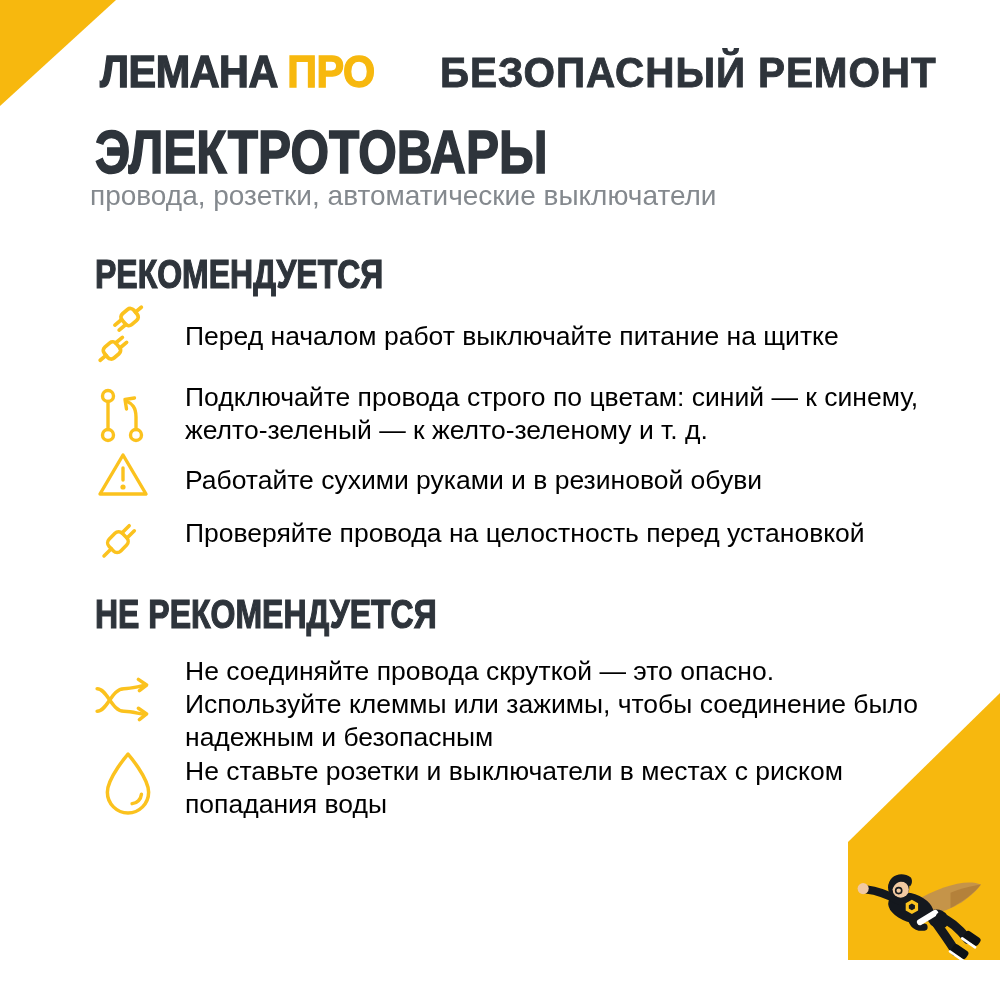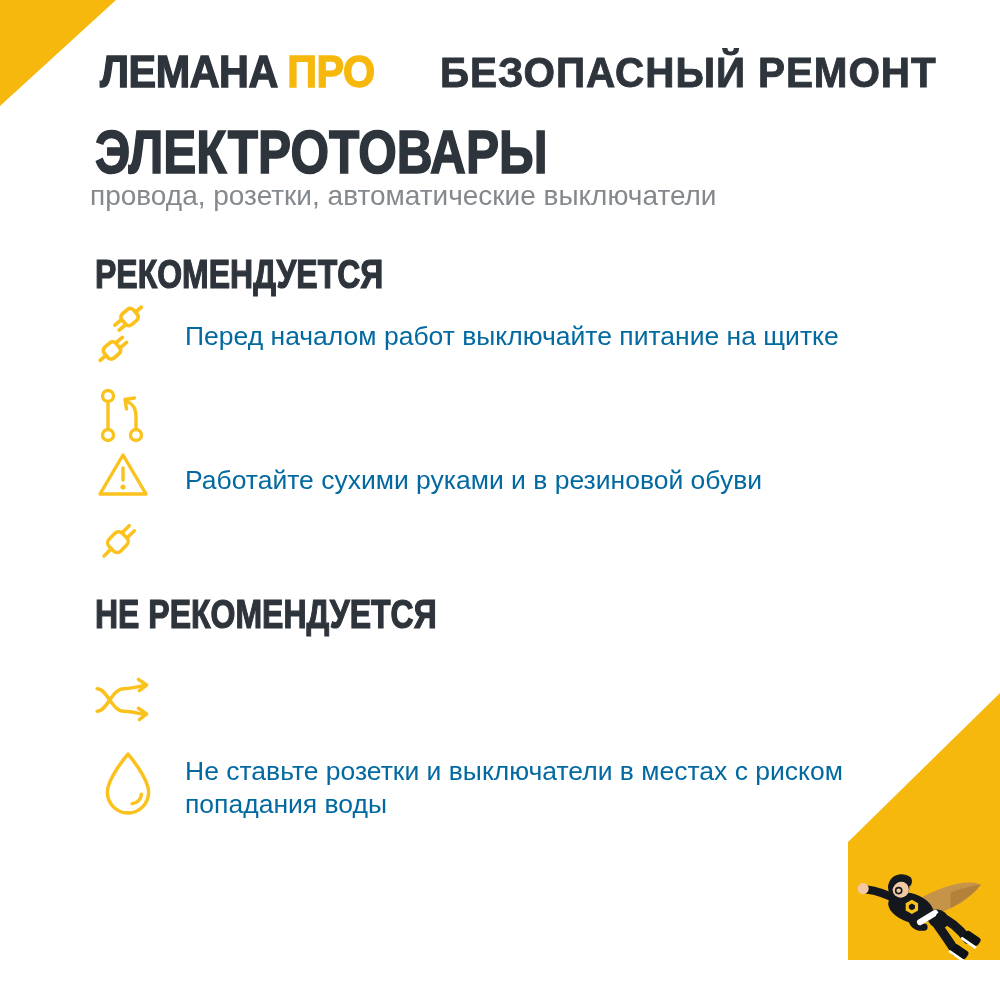--- a/index.html
+++ b/index.html
@@ -26,21 +26,21 @@
     -webkit-text-stroke:1.6px currentColor;color:#2e343b;}
   .page-subtitle{position:absolute;left:90px;top:180px;font-size:28px;color:#84898e;white-space:nowrap;}
   
   .sec-heading{position:absolute;left:95px;font-size:40px;font-weight:700;
     transform:scaleX(.8);transform-origin:left top;white-space:nowrap;
     -webkit-text-stroke:1.2px currentColor;color:#2e343b;}
   .sec1{top:252px}
   .sec2{top:592px}
   
   .row-text{position:absolute;left:185px;font-size:26.5px;line-height:33px;
-    white-space:pre-line;color:#0369a1;}
+    white-space:pre-line;color:#000000;}
   .icon{position:absolute;}
   .icon svg{overflow:visible;display:block;}
   .ic-stroke{stroke:#fbc21e;fill:none;stroke-width:3.4;stroke-linecap:round;stroke-linejoin:round;}
   .ic-fill{fill:#fbc21e;}
   .mascot{position:absolute;left:853px;top:860px;width:132px;height:112px;}
 </style>
 </head>
 <body>
 
 <div class="canvas">
@@ -73,53 +73,59 @@
       <g class="ic-stroke">
         <circle cx="12" cy="10" r="5.5"></circle>
         <path d="M12 15.5 V43.5"></path>
         <circle cx="12" cy="49" r="5.5"></circle>
         <circle cx="40" cy="49" r="5.5"></circle>
         <path d="M40 43.5 V31 C40 21 36 17.5 30 15"></path>
         <path d="M30.5 23 L29 13.5 L38.5 12"></path>
       </g>
     </svg>
   </div>
+  <div class="row-text" style="top:381px">Подключайте провода строго по цветам: синий — к синему,
+желто-зеленый — к желто-зеленому и т. д.</div>
 
   <div class="icon" style="left:95px;top:450px;width:56px;height:50px">
     <svg width="56" height="50" viewBox="0 0 56 50">
       <g class="ic-stroke" stroke-width="3.8">
         <path d="M28 5 L51 44 H5 Z"></path>
         <path d="M28 18 V30"></path>
       </g>
       <circle class="ic-fill" cx="28" cy="37" r="2.6"></circle>
     </svg>
   </div>
   <div class="row-text" style="top:464px">Работайте сухими руками и в резиновой обуви</div>
 
   <div class="icon" style="left:92px;top:508px;width:62px;height:58px">
     <svg width="62" height="58" viewBox="0 0 60 56">
       <g class="ic-stroke" transform="rotate(-45 30 28)">
         <rect x="14" y="20" width="18" height="16" rx="5"></rect>
         <path d="M32 24.5 H42 M32 31.5 H42 M14 28 H4"></path>
       </g>
     </svg>
   </div>
+  <div class="row-text" style="top:517px">Проверяйте провода на целостность перед установкой</div>
 
   <div class="sec-heading sec2">НЕ РЕКОМЕНДУЕТСЯ</div>
 
   <div class="icon" style="left:93px;top:676px;width:66px;height:48px">
     <svg width="66" height="48" viewBox="0 0 64 46">
       <g class="ic-stroke">
         <path d="M4 34 C14 34 18 12 30 12 C38 12 43 10 50 9"></path>
         <path d="M44 3 L52 8.5 L45 14"></path>
         <path d="M4 12 C14 12 18 34 30 34 C38 34 43 36 50 37"></path>
         <path d="M44 31 L52 36.5 L45 42"></path>
       </g>
     </svg>
   </div>
+  <div class="row-text" style="top:655px">Не соединяйте провода скруткой — это опасно.
+Используйте клеммы или зажимы, чтобы соединение было
+надежным и безопасным</div>
 
   <div class="icon" style="left:100px;top:750px;width:56px;height:66px">
     <svg width="56" height="66" viewBox="0 0 54 64">
       <g class="ic-stroke" stroke-width="3.6">
         <path d="M27 4 C27 4 7 27 7 41 A20 20 0 0 0 47 41 C47 27 27 4 27 4 Z"></path>
         <path d="M31 52 A10 10 0 0 0 40 43"></path>
       </g>
     </svg>
   </div>
   <div class="row-text" style="top:755px">Не ставьте розетки и выключатели в местах с риском

